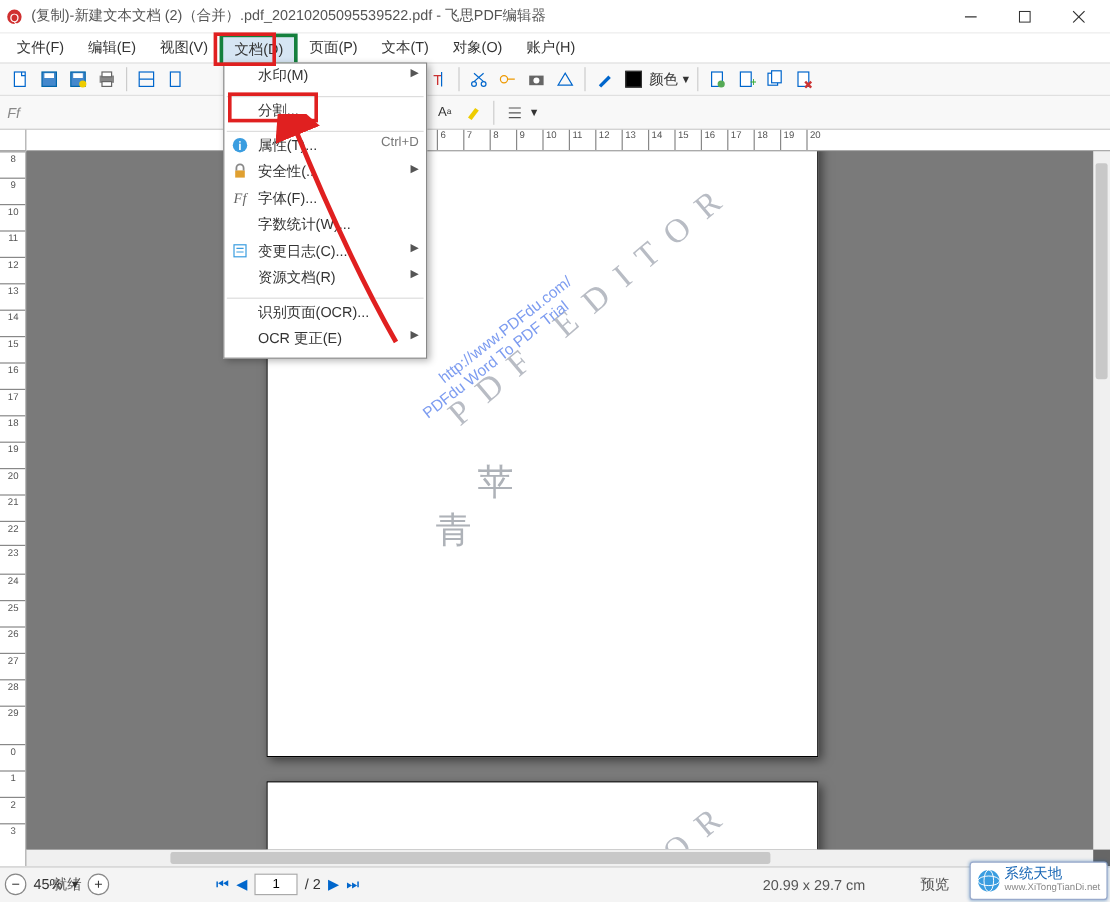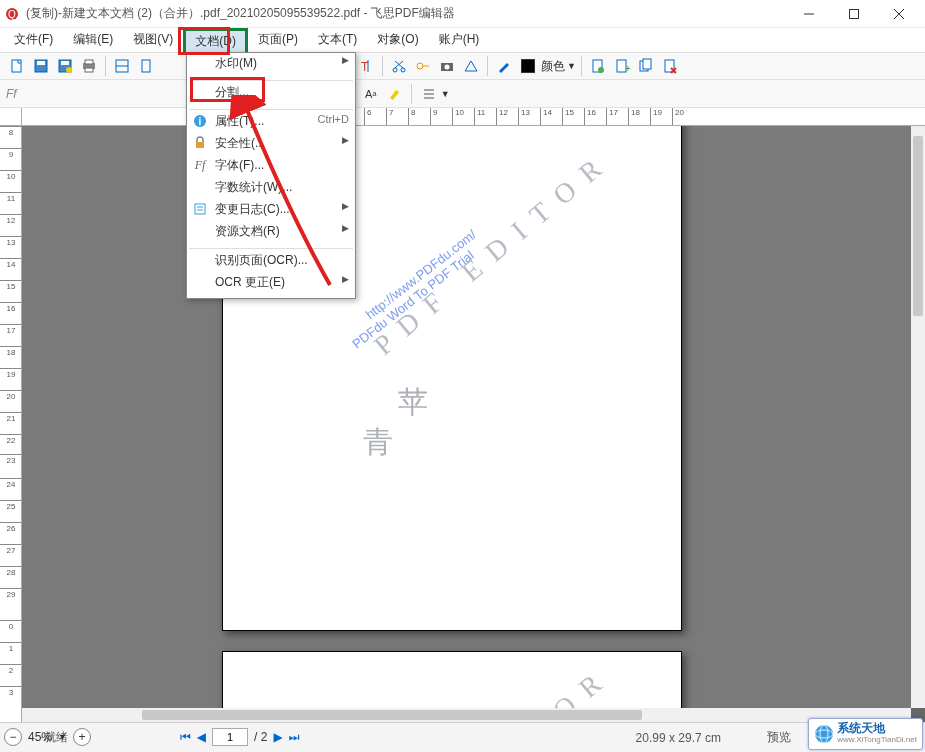--- a/index.html
+++ b/index.html
@@ -423,16 +423,16 @@
   <span style="color:#06c">⏭</span>
 </div>
 
 <div class="logo-badge">
   <svg class="globe" viewBox="0 0 20 20">
       <circle cx="10" cy="10" r="9" fill="#3a9de0"></circle>
       <ellipse cx="10" cy="10" rx="9" ry="4" fill="none" stroke="#fff" stroke-width="0.8"></ellipse>
       <ellipse cx="10" cy="10" rx="4" ry="9" fill="none" stroke="#fff" stroke-width="0.8"></ellipse>
     </svg>
   <div class="txt">
-    <div style="font-weight:bold;color:#1464b4;font-size:12px">系统天地</div>
+    <div style="font-weight:normal;color:#1464b4;font-size:12px">系统天地</div>
     <div style="font-size:8px;color:#888">www.XiTongTianDi.net</div>
   </div>
 </div>
 
 </body></html>

